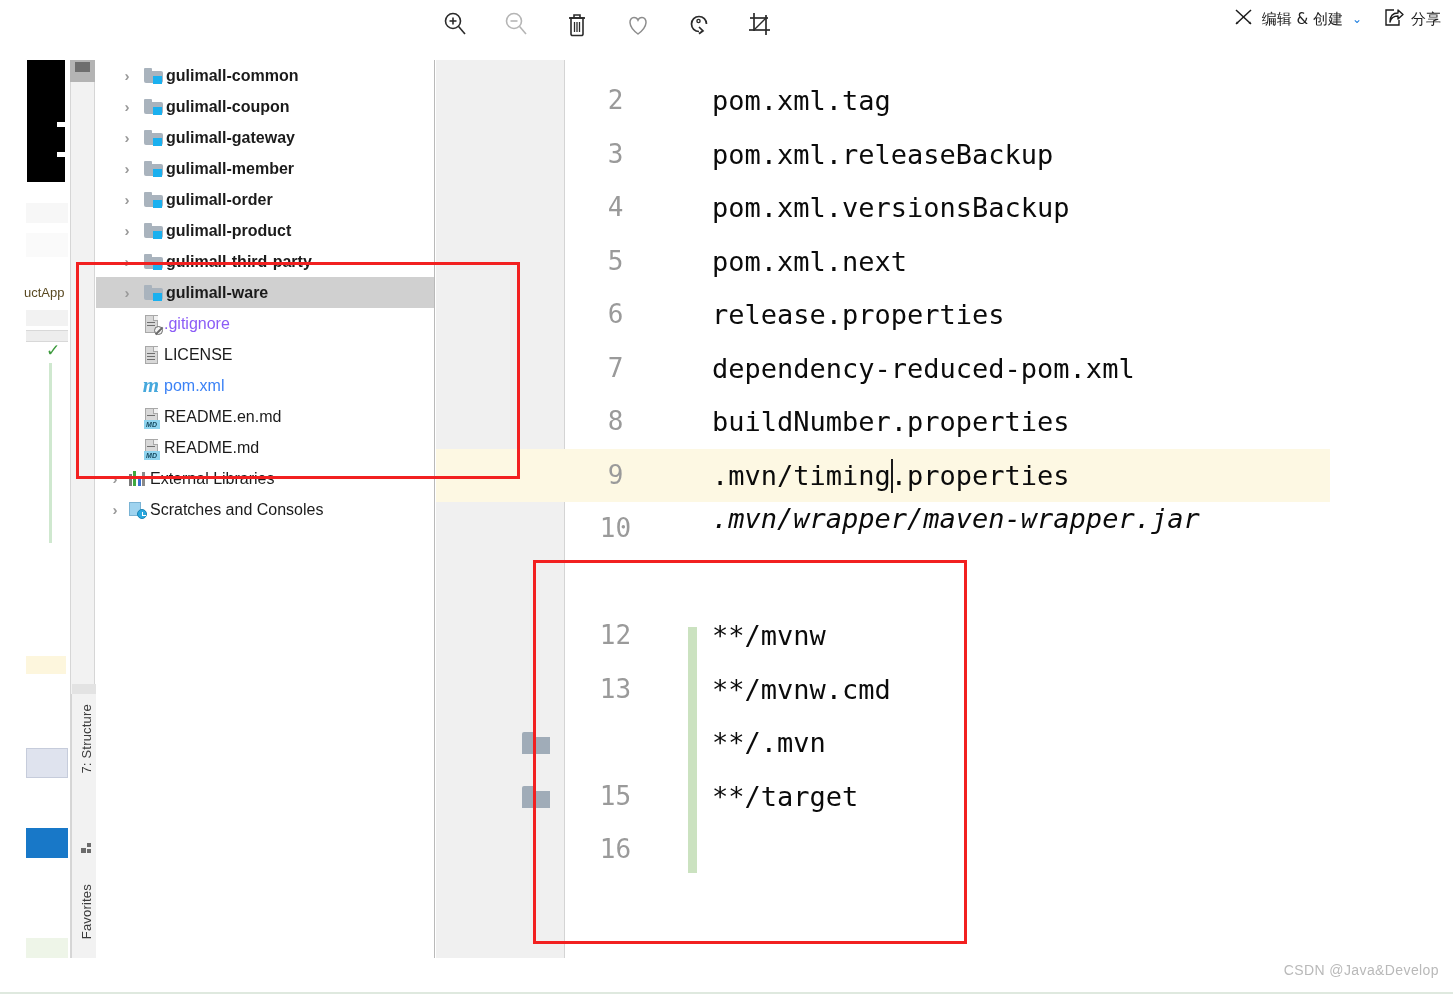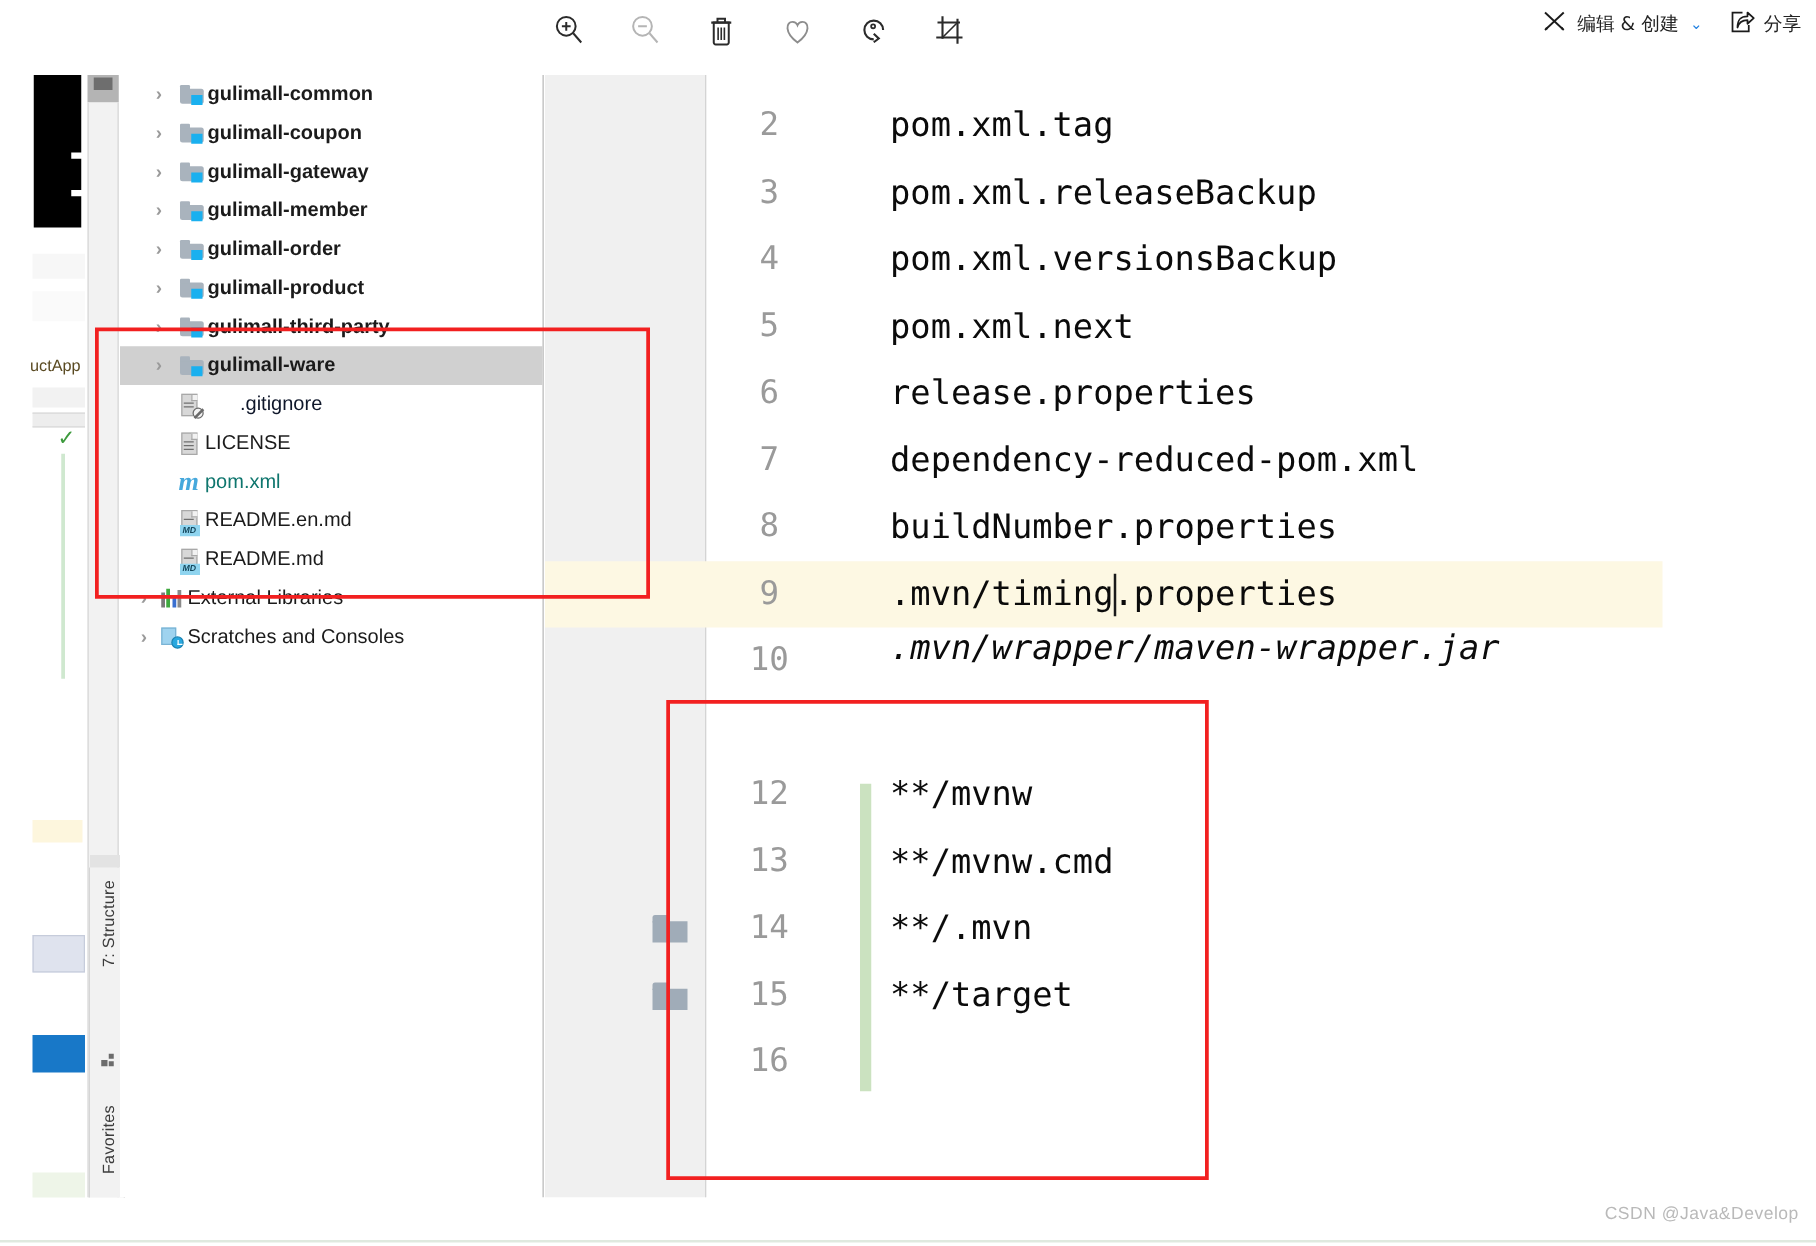--- a/index.html
+++ b/index.html
@@ -107,22 +107,22 @@
   }
   .tree-row.sel { background: #d0d0d0; }
   .arrow {
     width: 26px; display: flex; align-items: center; justify-content: center;
     color: #9a9a9a; font-size: 15px; font-weight: 600;
   }
   .arrow.lvl1 { width: 18px; margin-left: 8px; }
   .ico { width: 26px; display:flex; align-items:center; justify-content:center; }
   .lbl { font-size: 16px; color: #1b1b1b; }
   .lbl.bold { font-weight: bold; }
-  .lbl.blue { color: #0f172a; margin-left: 28px; }
-  .lbl.orange { color: #0f766e; }
+  .lbl.blue { color: #8b5cf6; }
+  .lbl.orange { color: #3b82f6; }
   .indent-file { padding-left: 42px; }
 
   
   .folder-mod { position: relative; width: 19px; height: 16px; }
   .folder-mod .body { position:absolute; left:0; top:3px; width:19px; height:12px; background:#a9b3bd; border-radius:1px 2px 2px 2px;}
   .folder-mod .tab  { position:absolute; left:0; top:0px; width:8px; height:4px; background:#a9b3bd; border-radius:1px 1px 0 0;}
   .folder-mod .sq   { position:absolute; left:9px; top:8px; width:9px; height:8px; background:#1ab0ef;}
 
   
   .file-ico { position: relative; width: 15px; height: 18px; }
@@ -523,21 +523,20 @@
           <div class="ln-num" style="top: 388.5px;">9</div>
           <div class="ln-text" style="top: 388.5px;">.mvn/timing.properties</div>
           <div class="caret-bar" style="left: 325.3px; top: 398.5px;"></div>
           <div class="ln-num" style="top: 442px;">10</div>
           <div class="ln-text" style="top: 432px; font-style: italic;">.mvn/wrapper/maven-wrapper.jar</div>
           <div class="ln-text" style="top: 495.5px;"></div>
           <div class="ln-num" style="top: 549px;">12</div>
           <div class="ln-text" style="top: 549px;">**/mvnw</div>
           <div class="ln-num" style="top: 602.5px;">13</div>
           <div class="ln-text" style="top: 602.5px;">**/mvnw.cmd</div>
-          <div class="ln-num" style="top: 656px;">14</div>
           <div class="ln-text" style="top: 656px;">**/.mvn</div>
           <div class="ln-num" style="top: 709.5px;">15</div>
           <div class="ln-text" style="top: 709.5px;">**/target</div>
           <div class="ln-num" style="top: 763px;">16</div>
           <div class="ln-text" style="top: 763px;"></div>
           <div class="change-bar" style="top: 567px; height: 246.1px;"></div>
         </div>
     </div>
 
     <div id="redboxes">

